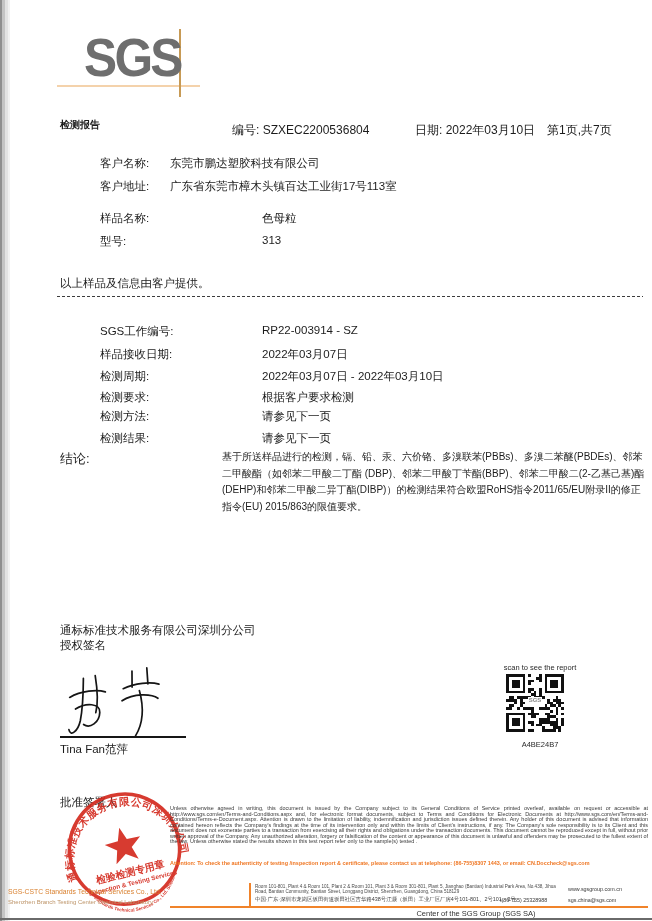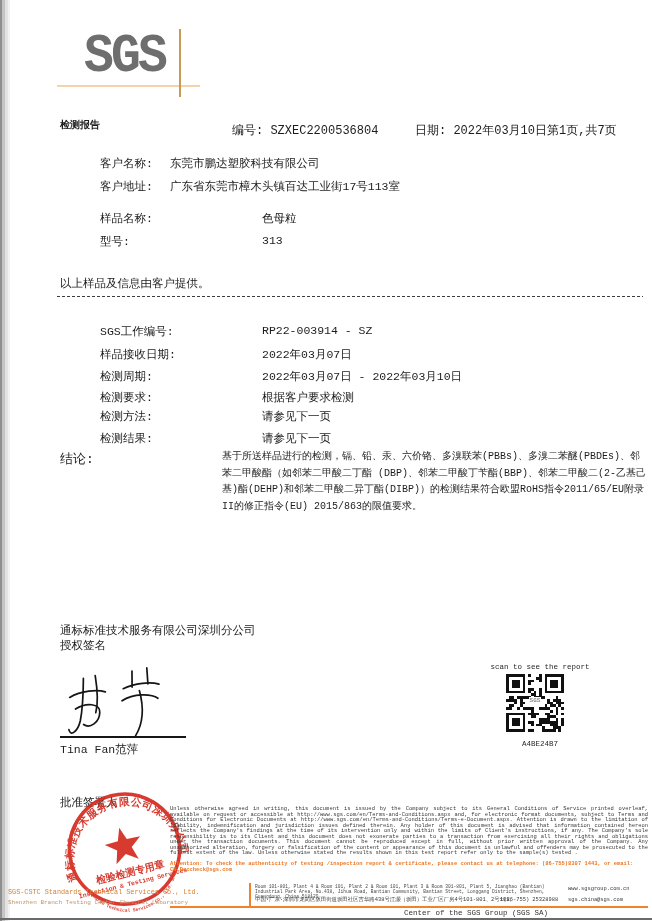--- a/index.html
+++ b/index.html
@@ -1,18 +1,18 @@
 <!DOCTYPE html>
 <html><head>
 <meta charset="utf-8">
 <style>
   html,body{margin:0;padding:0;background:#ffffff;}
   .page{
     position:relative;width:652px;height:921px;overflow:hidden;background:#ffffff;
-    font-family:Liberation Mono, monospace;color:#1c1c1c;
+    font-family:Liberation Sans, sans-serif;color:#1c1c1c;
   }
   .abs{position:absolute;}
   
   .edge-strip{left:0;top:0;width:10px;height:921px;
     background:linear-gradient(90deg,#8f8f8f 0 2px,#c4c4c4 2px 5px,#e3e3e3 5px 8px,#f2f2f2 8px 10px);}
   
   .logo-text{left:84px;top:30px;font-size:54px;font-weight:700;color:#6e6e6e;
     letter-spacing:-3px;transform:scaleX(.92);transform-origin:left top;line-height:1;}
   .logo-underline{left:57px;top:85px;width:143px;height:2px;background:#f4d2ab;}
   .logo-vline{left:179px;top:29px;width:2px;height:68px;background:#c79a55;}

